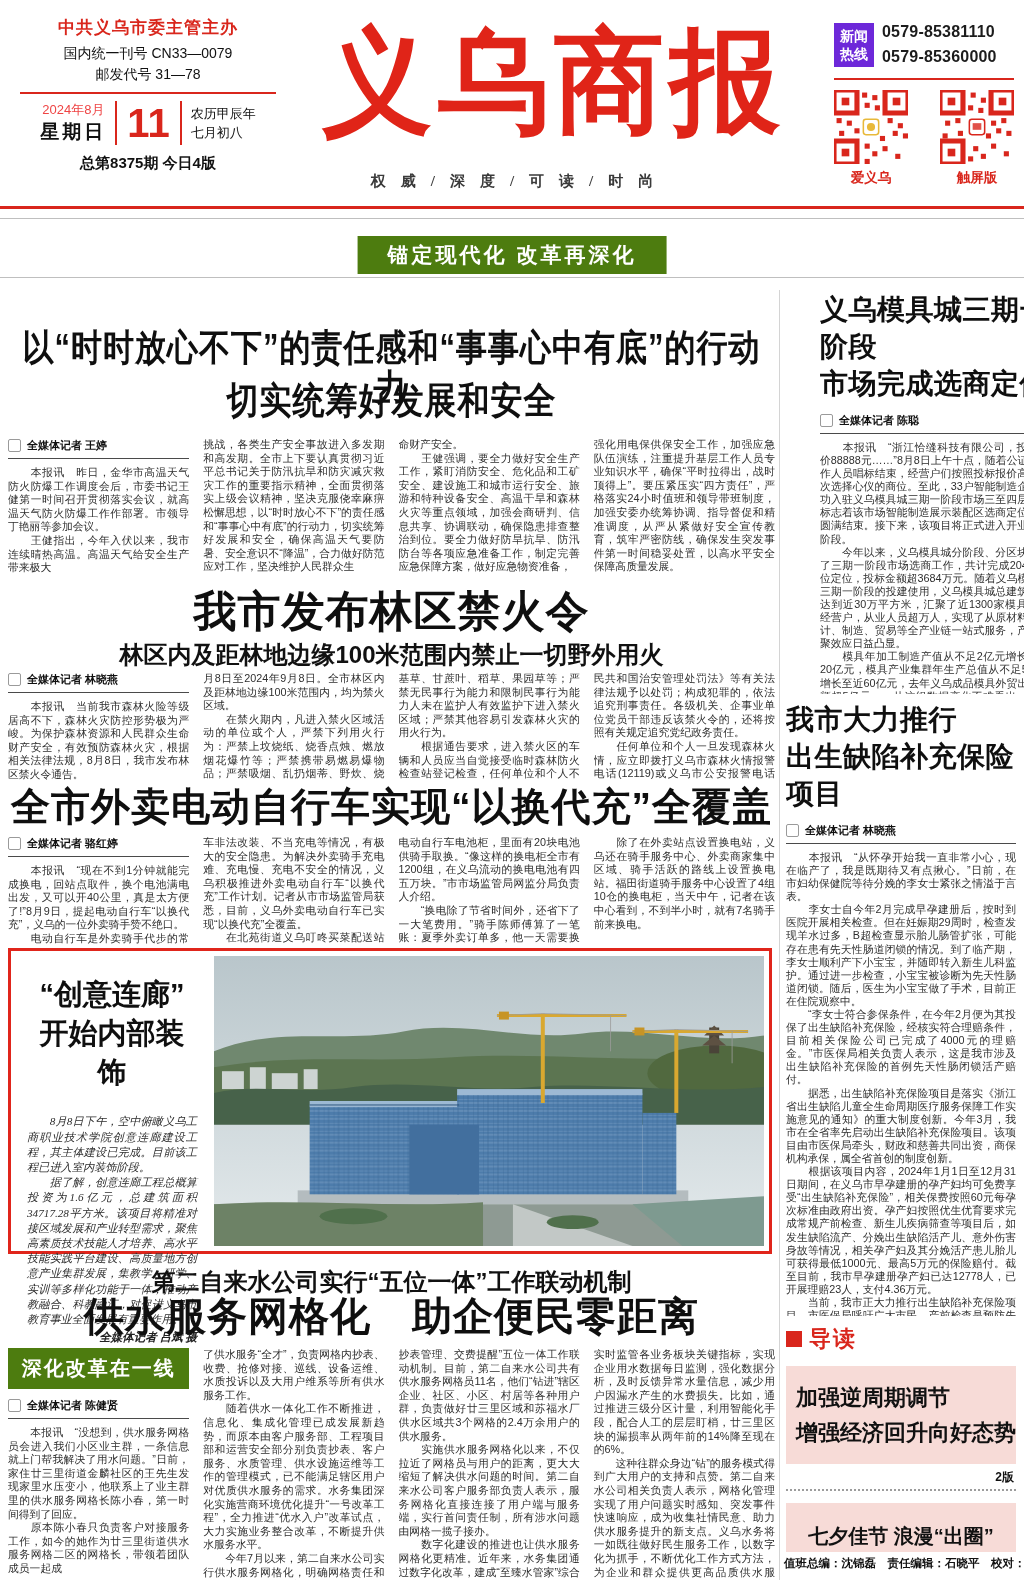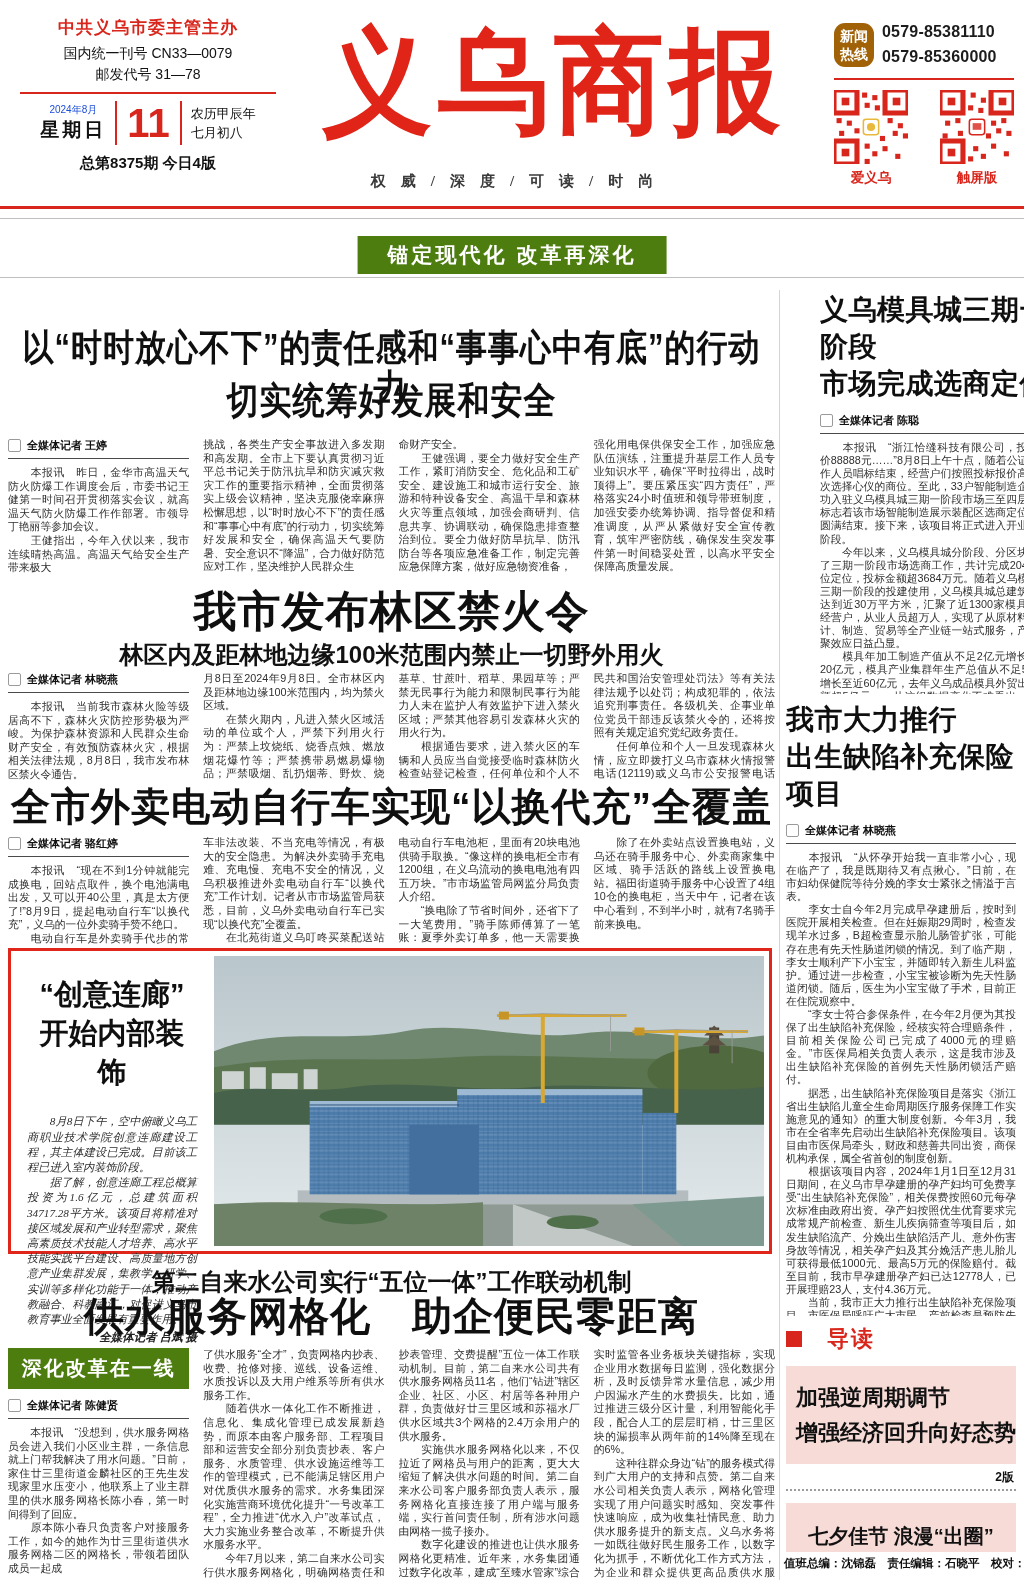--- a/index.html
+++ b/index.html
@@ -6,33 +6,33 @@
   .page{position:relative;width:1024px;height:1586px;background:#fff;margin:0 auto;
         font-family:"Liberation Sans","DejaVu Sans",sans-serif;color:#222;overflow:hidden;}
   .abs{position:absolute;}
   :root{}
   
   .hdr-left{left:14px;top:16px;width:268px;text-align:center;}
   .org{color:#d9261c;font-weight:900;font-size:17px;letter-spacing:1px;}
   .pub{font-size:14px;color:#111;line-height:1.5;margin-top:4px;}
   .redline{height:2px;background:#d9261c;margin:7px 6px 0 6px;}
   .daterow{display:flex;align-items:center;justify-content:center;gap:9px;margin-top:7px;}
-  .d1a{font-size:10px;color:#1d4ed8;}
+  .d1a{font-size:13px;color:#ef4444;}
   .d1b{font-size:19px;font-weight:900;letter-spacing:3px;color:#111;}
   .dnum{color:#d9261c;font-weight:900;font-size:40px;line-height:1;padding:2px 10px;
         border-left:2px solid #d9261c;border-right:2px solid #d9261c;}
   .d2{font-size:13px;color:#111;line-height:1.5;text-align:left;}
   .issue{font-size:15px;color:#111;margin-top:9px;font-weight:600;}
   .mast-title{left:282px;top:8px;width:544px;height:150px;line-height:150px;text-align:center;
         font-family:"Liberation Serif","DejaVu Serif",serif;font-weight:900;font-size:110px;
         color:#e02418;letter-spacing:6px;transform:scaleY(1.04);}
   .hdr-right{left:834px;top:20px;width:180px;}
   .hotline-row{display:flex;align-items:center;gap:8px;}
-  .hl-box{background:#a16207;color:#fff;font-weight:700;font-size:14px;line-height:1.3;
-        padding:4px 6px;text-align:center;border-radius:11px;}
+  .hl-box{background:#6d28d9;color:#fff;font-weight:700;font-size:14px;line-height:1.3;
+        padding:4px 6px;text-align:center;}
   .phones{font-size:16px;font-weight:700;color:#1c1c1c;line-height:1.55;letter-spacing:.2px;}
   .qr-row{display:flex;justify-content:space-between;margin-top:10px;}
   .qr{width:74px;height:74px;}
   .qr-labels{display:flex;justify-content:space-between;margin-top:5px;}
   .qr-label{width:74px;text-align:center;color:#d9261c;font-size:13.5px;font-weight:600;}
   .tagline{left:0;top:172px;width:1024px;text-align:center;font-size:15px;color:#3a3a3a;
         font-weight:600;font-family:"Liberation Serif","DejaVu Serif",serif;}
   .rule-red{left:0;top:206px;width:1024px;height:3px;background:#d9261c;}
   .rule-gray1{left:0;top:218px;width:1024px;height:1px;background:#bfbfbf;}
   .rule-gray2{left:0;top:277px;width:1024px;height:1px;background:#bfbfbf;}
@@ -61,21 +61,21 @@
   .ph-photo svg{display:block;width:100%;height:100%;}
   
   .sec-tag{background:#4d7c0f;color:#fff;font-weight:900;font-size:20px;text-align:center;
         padding:7px 0;margin-bottom:9px;letter-spacing:2px;}
   
   .vdiv{left:779px;top:290px;width:1px;height:1290px;background:#d4d4d4;}
   .rsec{left:786px;width:230px;overflow:hidden;}
   .rtitle{font-size:28px;font-weight:900;line-height:1.32;color:#0f0f0f;letter-spacing:.5px;}
   .rsec .byline{margin-top:10px;}
   .rsec .para{font-size:10.8px;line-height:13.1px;}
-  .dy-head{display:flex;align-items:center;gap:25px;}
+  .dy-head{display:flex;align-items:center;gap:7px;}
   .dy-sq{width:16px;height:16px;background:#d9261c;}
   .dy-word{color:#d9261c;font-weight:900;font-size:22px;letter-spacing:2px;}
   .dy-box{background:#f7dbd7;margin-top:12px;padding:14px 10px;color:#111;}
   .dy-l1{font-size:22px;font-weight:700;line-height:1.6;white-space:nowrap;}
   .dy-l2{font-size:22px;font-weight:700;line-height:1.6;white-space:nowrap;}
   .dy-box2{background:#f7dbd7;padding:20px 6px;text-align:center;}
   .dy-s{font-size:20px;font-weight:700;white-space:nowrap;}
   .dy-page{text-align:right;font-weight:700;font-size:12px;margin:5px 2px 2px 0;color:#111;}
   .dy-dots{border-bottom:2px dotted #9c9c9c;margin:3px 0 12px 0;}
   .pg-footer{left:784px;top:1556px;width:236px;font-size:11.5px;font-weight:700;color:#111;white-space:nowrap;}

